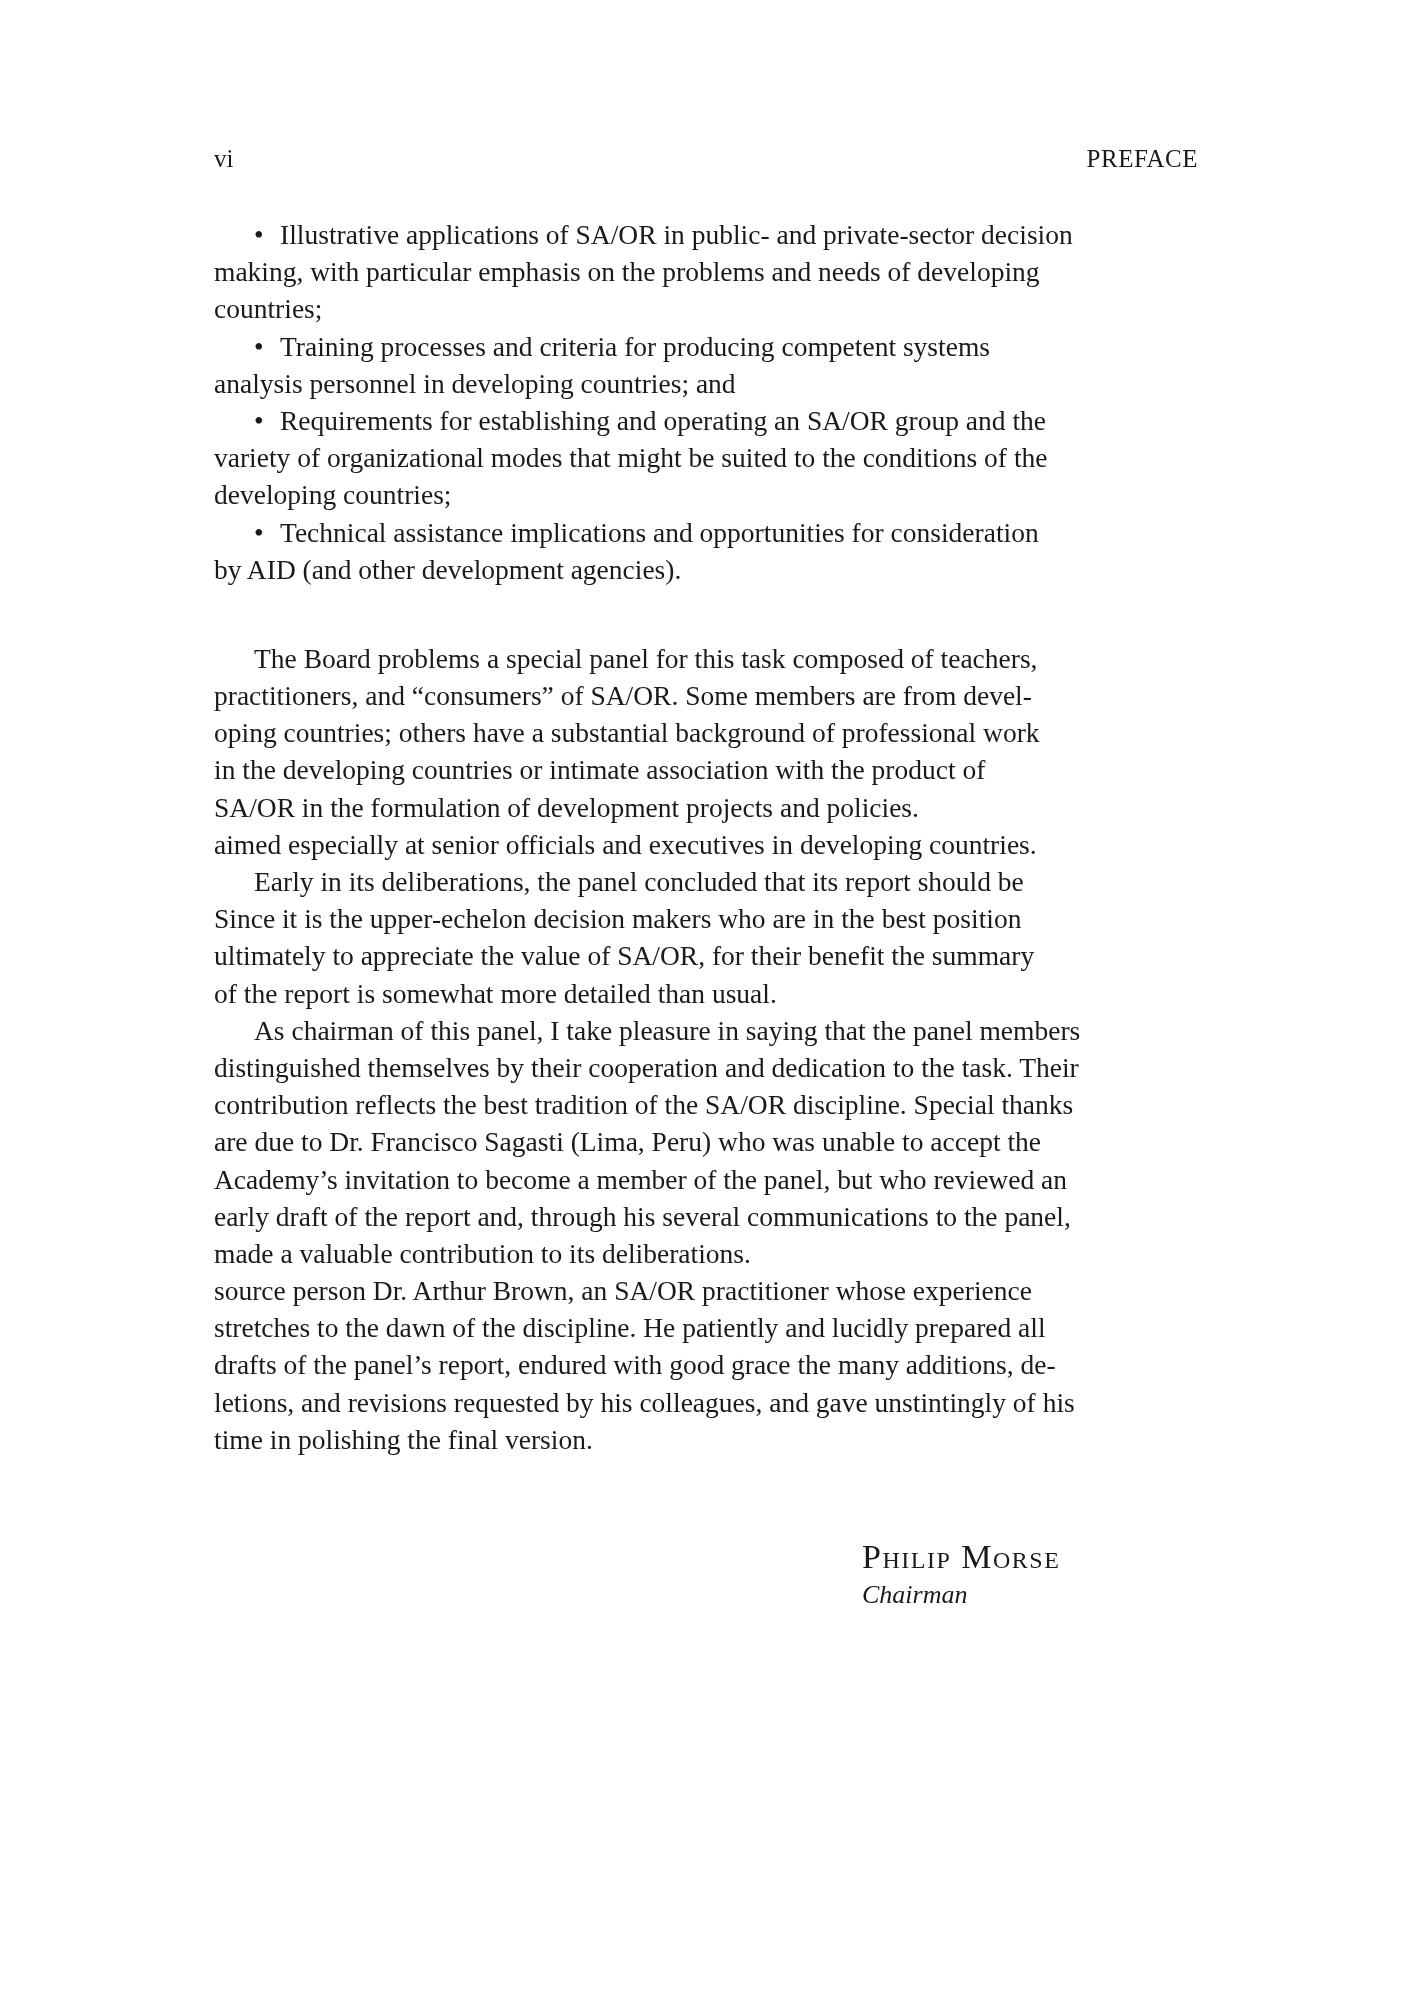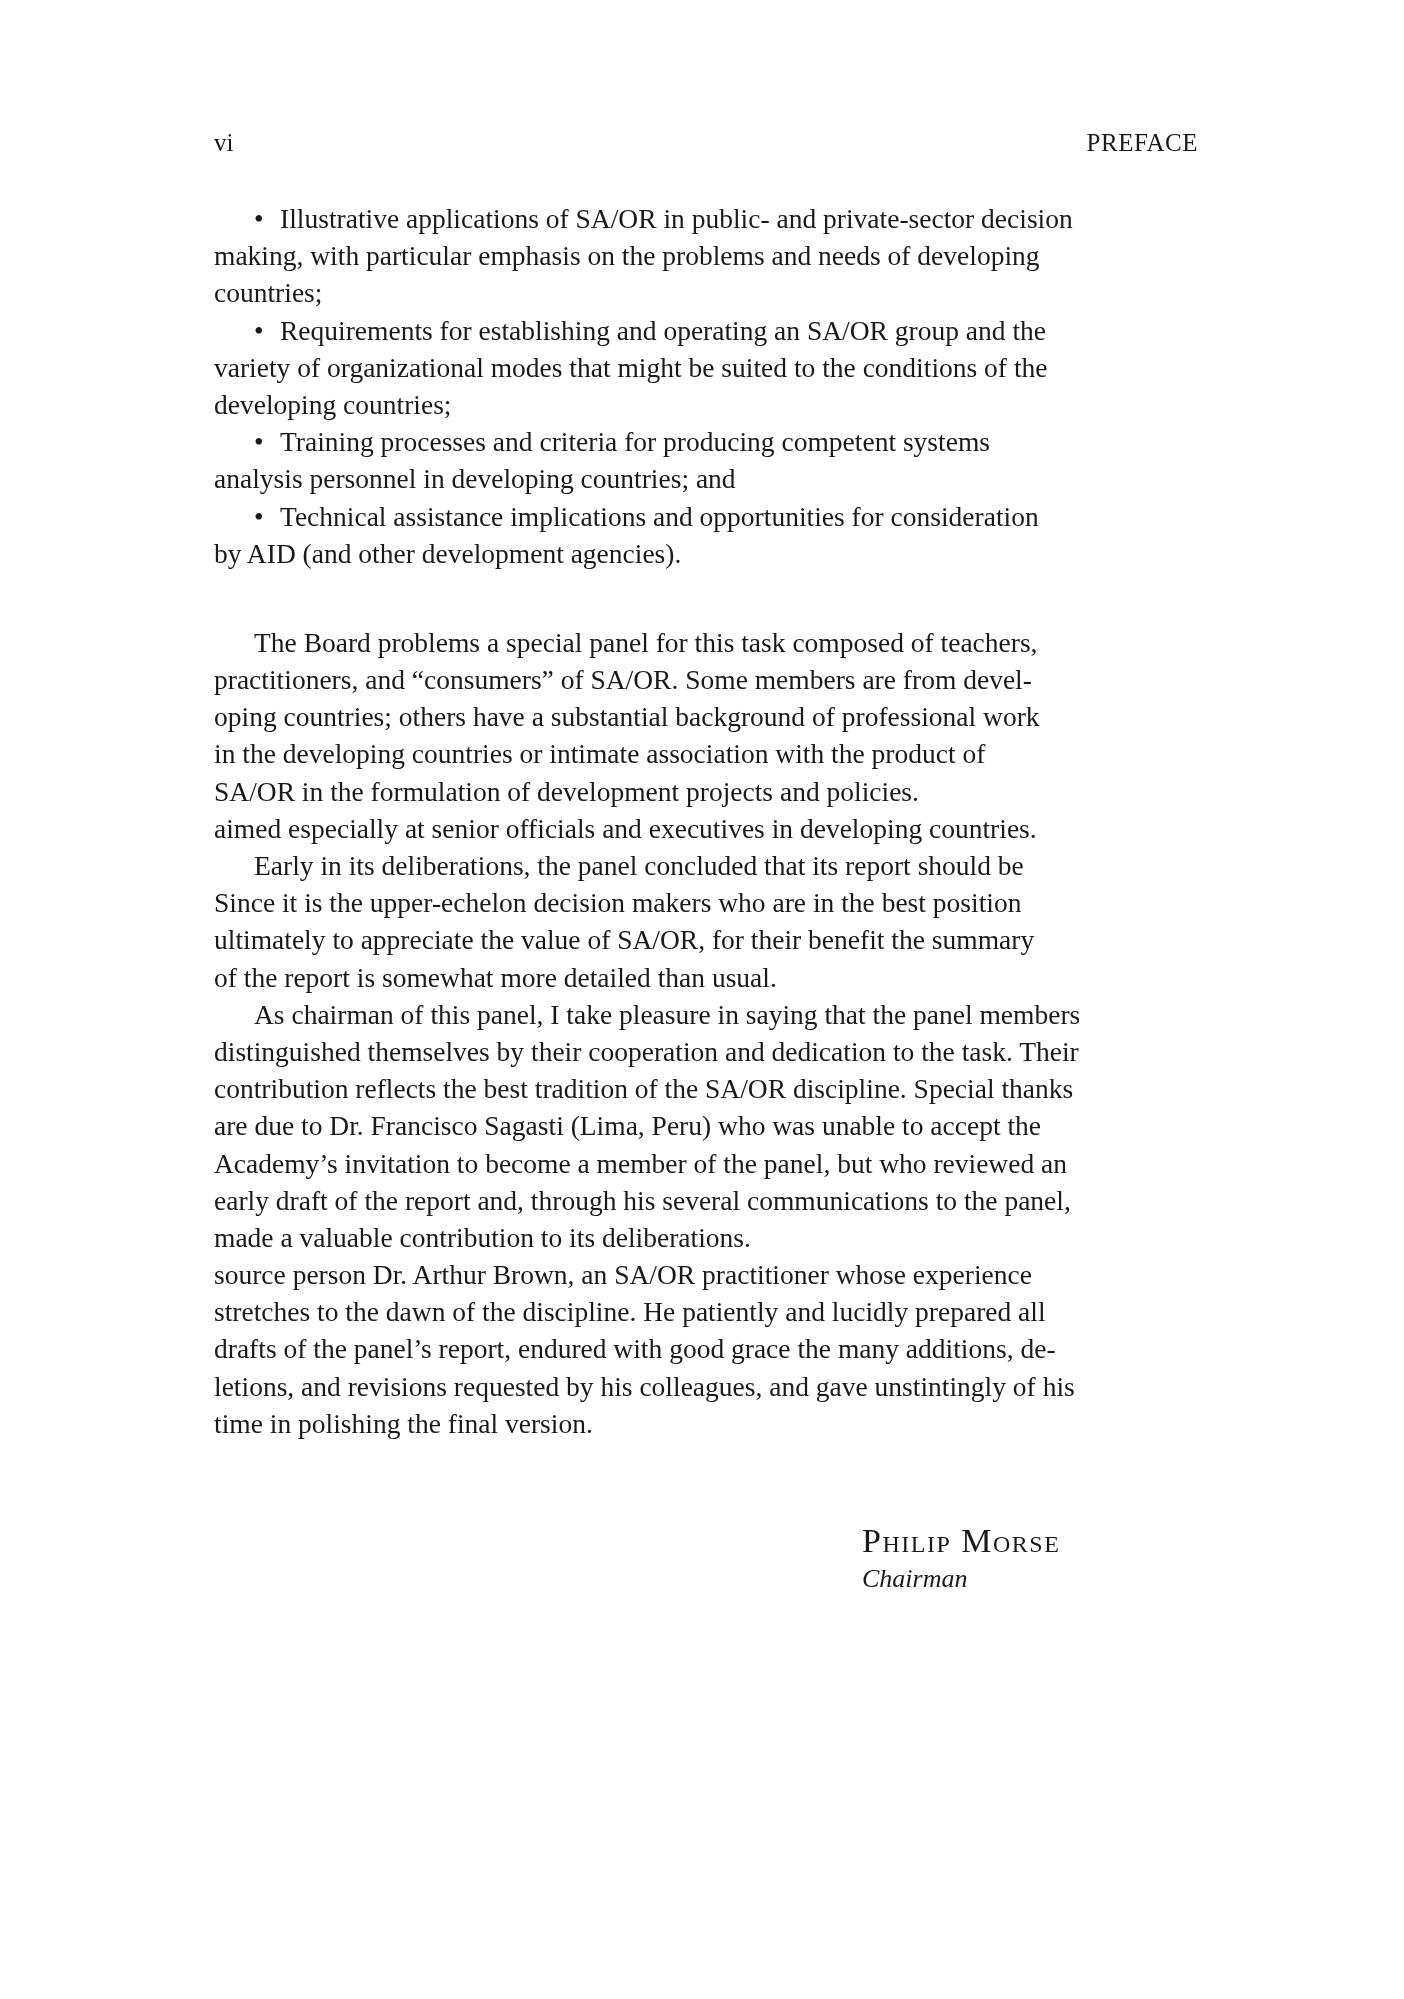--- a/index.html
+++ b/index.html
@@ -1,21 +1,21 @@
 <!DOCTYPE html>
 <html><head>
   <meta charset="utf-8">
   <style>
     html, body { margin: 0; padding: 0; background: #ffffff; }
     body {
       width: 1404px; height: 1999px; position: relative; overflow: hidden;
       font-family: "Liberation Serif", "DejaVu Serif", serif;
       color: #1a1a1a;
     }
-    .page { position: absolute; left: 0; top: 0; width: 1404px; height: 1885px; }
+    .page { position: absolute; left: 0; top: 16px; width: 1404px; height: 1885px; }
     .running-head {
       position: absolute; top: 128px; left: 214px; width: 984px; height: 30px;
       font-size: 25px; line-height: 30px;
     }
     .running-head .folio { position: absolute; left: 0; top: 0; }
     .running-head .section { position: absolute; right: 0; top: 0; letter-spacing: 0.5px; }
     .body-text {
       position: absolute; top: 200px; left: 214px; width: 990px;
       font-size: 27.5px; line-height: 37.2px;
     }
@@ -42,27 +42,27 @@
 
   <div class="body-text">
 
     <div>
       <div>
         <span class="line indent"><span class="bullet">•</span><span>Illustrative applications of SA/OR in public- and private-sector decision</span></span>
         <span class="line">making, with particular emphasis on the problems and needs of developing</span>
         <span class="line">countries;</span>
       </div>
       <div>
+        <span class="line indent"><span class="bullet">•</span><span>Training processes and criteria for producing competent systems</span></span>
+        <span class="line">analysis personnel in developing countries; and</span>
+      </div>
+      <div>
         <span class="line indent"><span class="bullet">•</span><span>Requirements for establishing and operating an SA/OR group and the</span></span>
         <span class="line">variety of organizational modes that might be suited to the conditions of the</span>
         <span class="line">developing countries;</span>
-      </div>
-      <div>
-        <span class="line indent"><span class="bullet">•</span><span>Training processes and criteria for producing competent systems</span></span>
-        <span class="line">analysis personnel in developing countries; and</span>
       </div>
       <div>
         <span class="line indent"><span class="bullet">•</span><span>Technical assistance implications and opportunities for consideration</span></span>
         <span class="line">by AID (and other development agencies).</span>
       </div>
     </div>
 
     <div class="gap"></div>
 
     <div>

